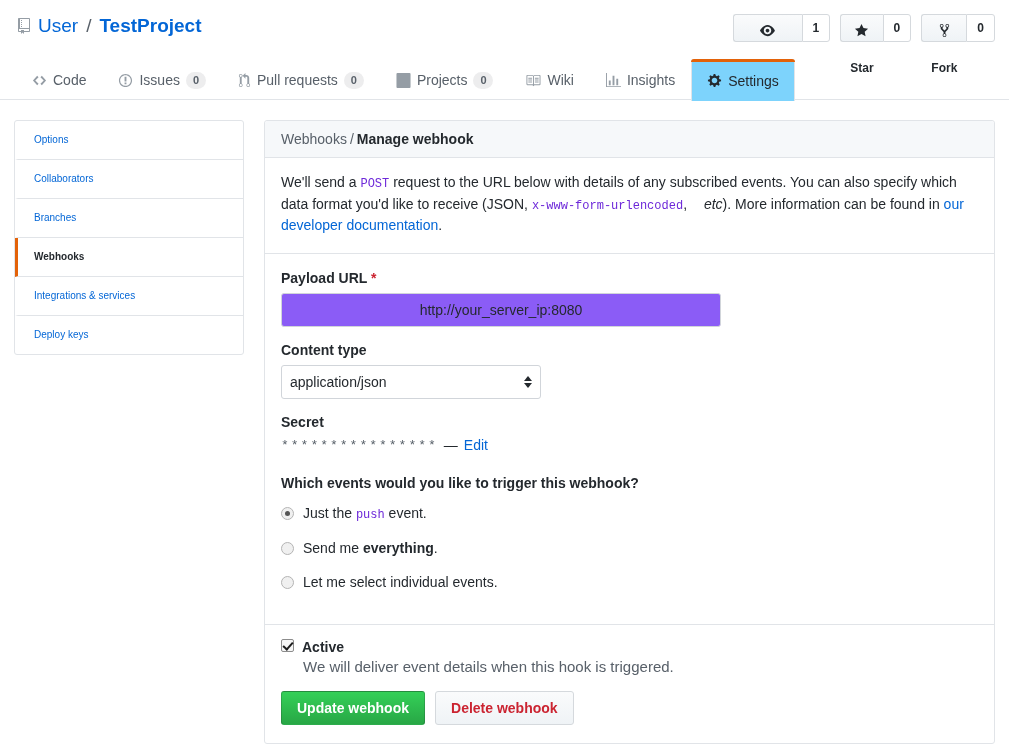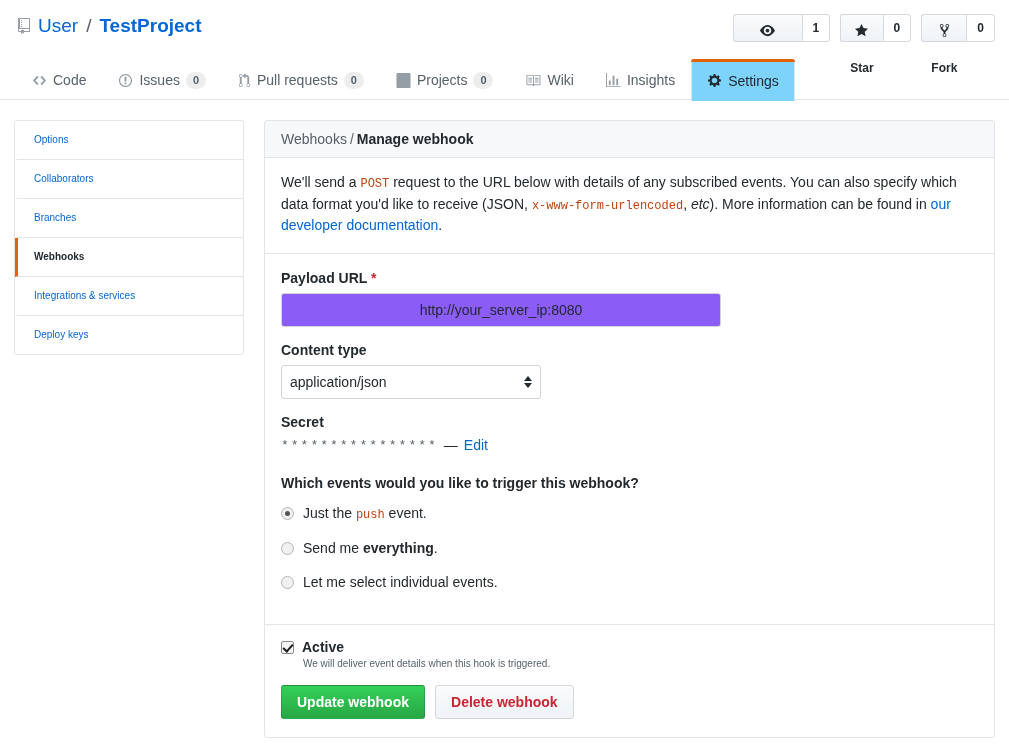--- a/index.html
+++ b/index.html
@@ -184,23 +184,23 @@
     padding: 14px 16px 16px 16px;
     font-size: 14px;
     line-height: 1.55;
     color: #24292e;
     border-bottom: 1px solid #e1e4e8;
   }
   .panel-desc a { color: #0366d6; text-decoration: none; cursor: pointer; }
   code.mono {
     font-family: "Liberation Mono", monospace;
     font-size: 12px;
-    color: #c2410c;
-  }
-  em.etc { font-style: italic; }
+    color: #6d28d9;
+  }
+  em.etc { font-style: italic; margin-left: 13px; }
 
   .panel-body { padding: 16px; }
 
   .field { margin-bottom: 15px; }
   .field-label {
     display: block;
     font-size: 14px;
     font-weight: 600;
     color: #24292e;
     margin-bottom: 7px;
@@ -303,21 +303,21 @@
     background: #555;
   }
   .radio-row strong { font-weight: 700; }
 
   .panel-footer {
     border-top: 1px solid #e1e4e8;
     padding: 14px 16px 18px 16px;
   }
   .check-row {
     display: flex;
-    align-items: center;
+    align-items: flex-start;
     gap: 8px;
     font-size: 14px;
     font-weight: 600;
     color: #24292e;
     cursor: pointer;
   }
   .checkbox {
     width: 13px; height: 13px;
     flex: 0 0 13px;
     border: 1px solid #8c8c8c;
@@ -329,21 +329,21 @@
   .checkbox.checked::after {
     content: "";
     position: absolute;
     left: 3px; top: 0px;
     width: 4px; height: 8px;
     border: solid #1c1c1c;
     border-width: 0 2px 2px 0;
     transform: rotate(42deg);
   }
   .check-note {
-    font-size: 10px;
+    font-size: 15px;
     color: #586069;
     margin: 3px 0 0 22px;
     font-weight: 400;
   }
   .btn-row { display: flex; gap: 10px; margin-top: 16px; }
   .btn-primary {
     height: 34px;
     padding: 0 15px;
     font-size: 14px;
     font-weight: 600;

